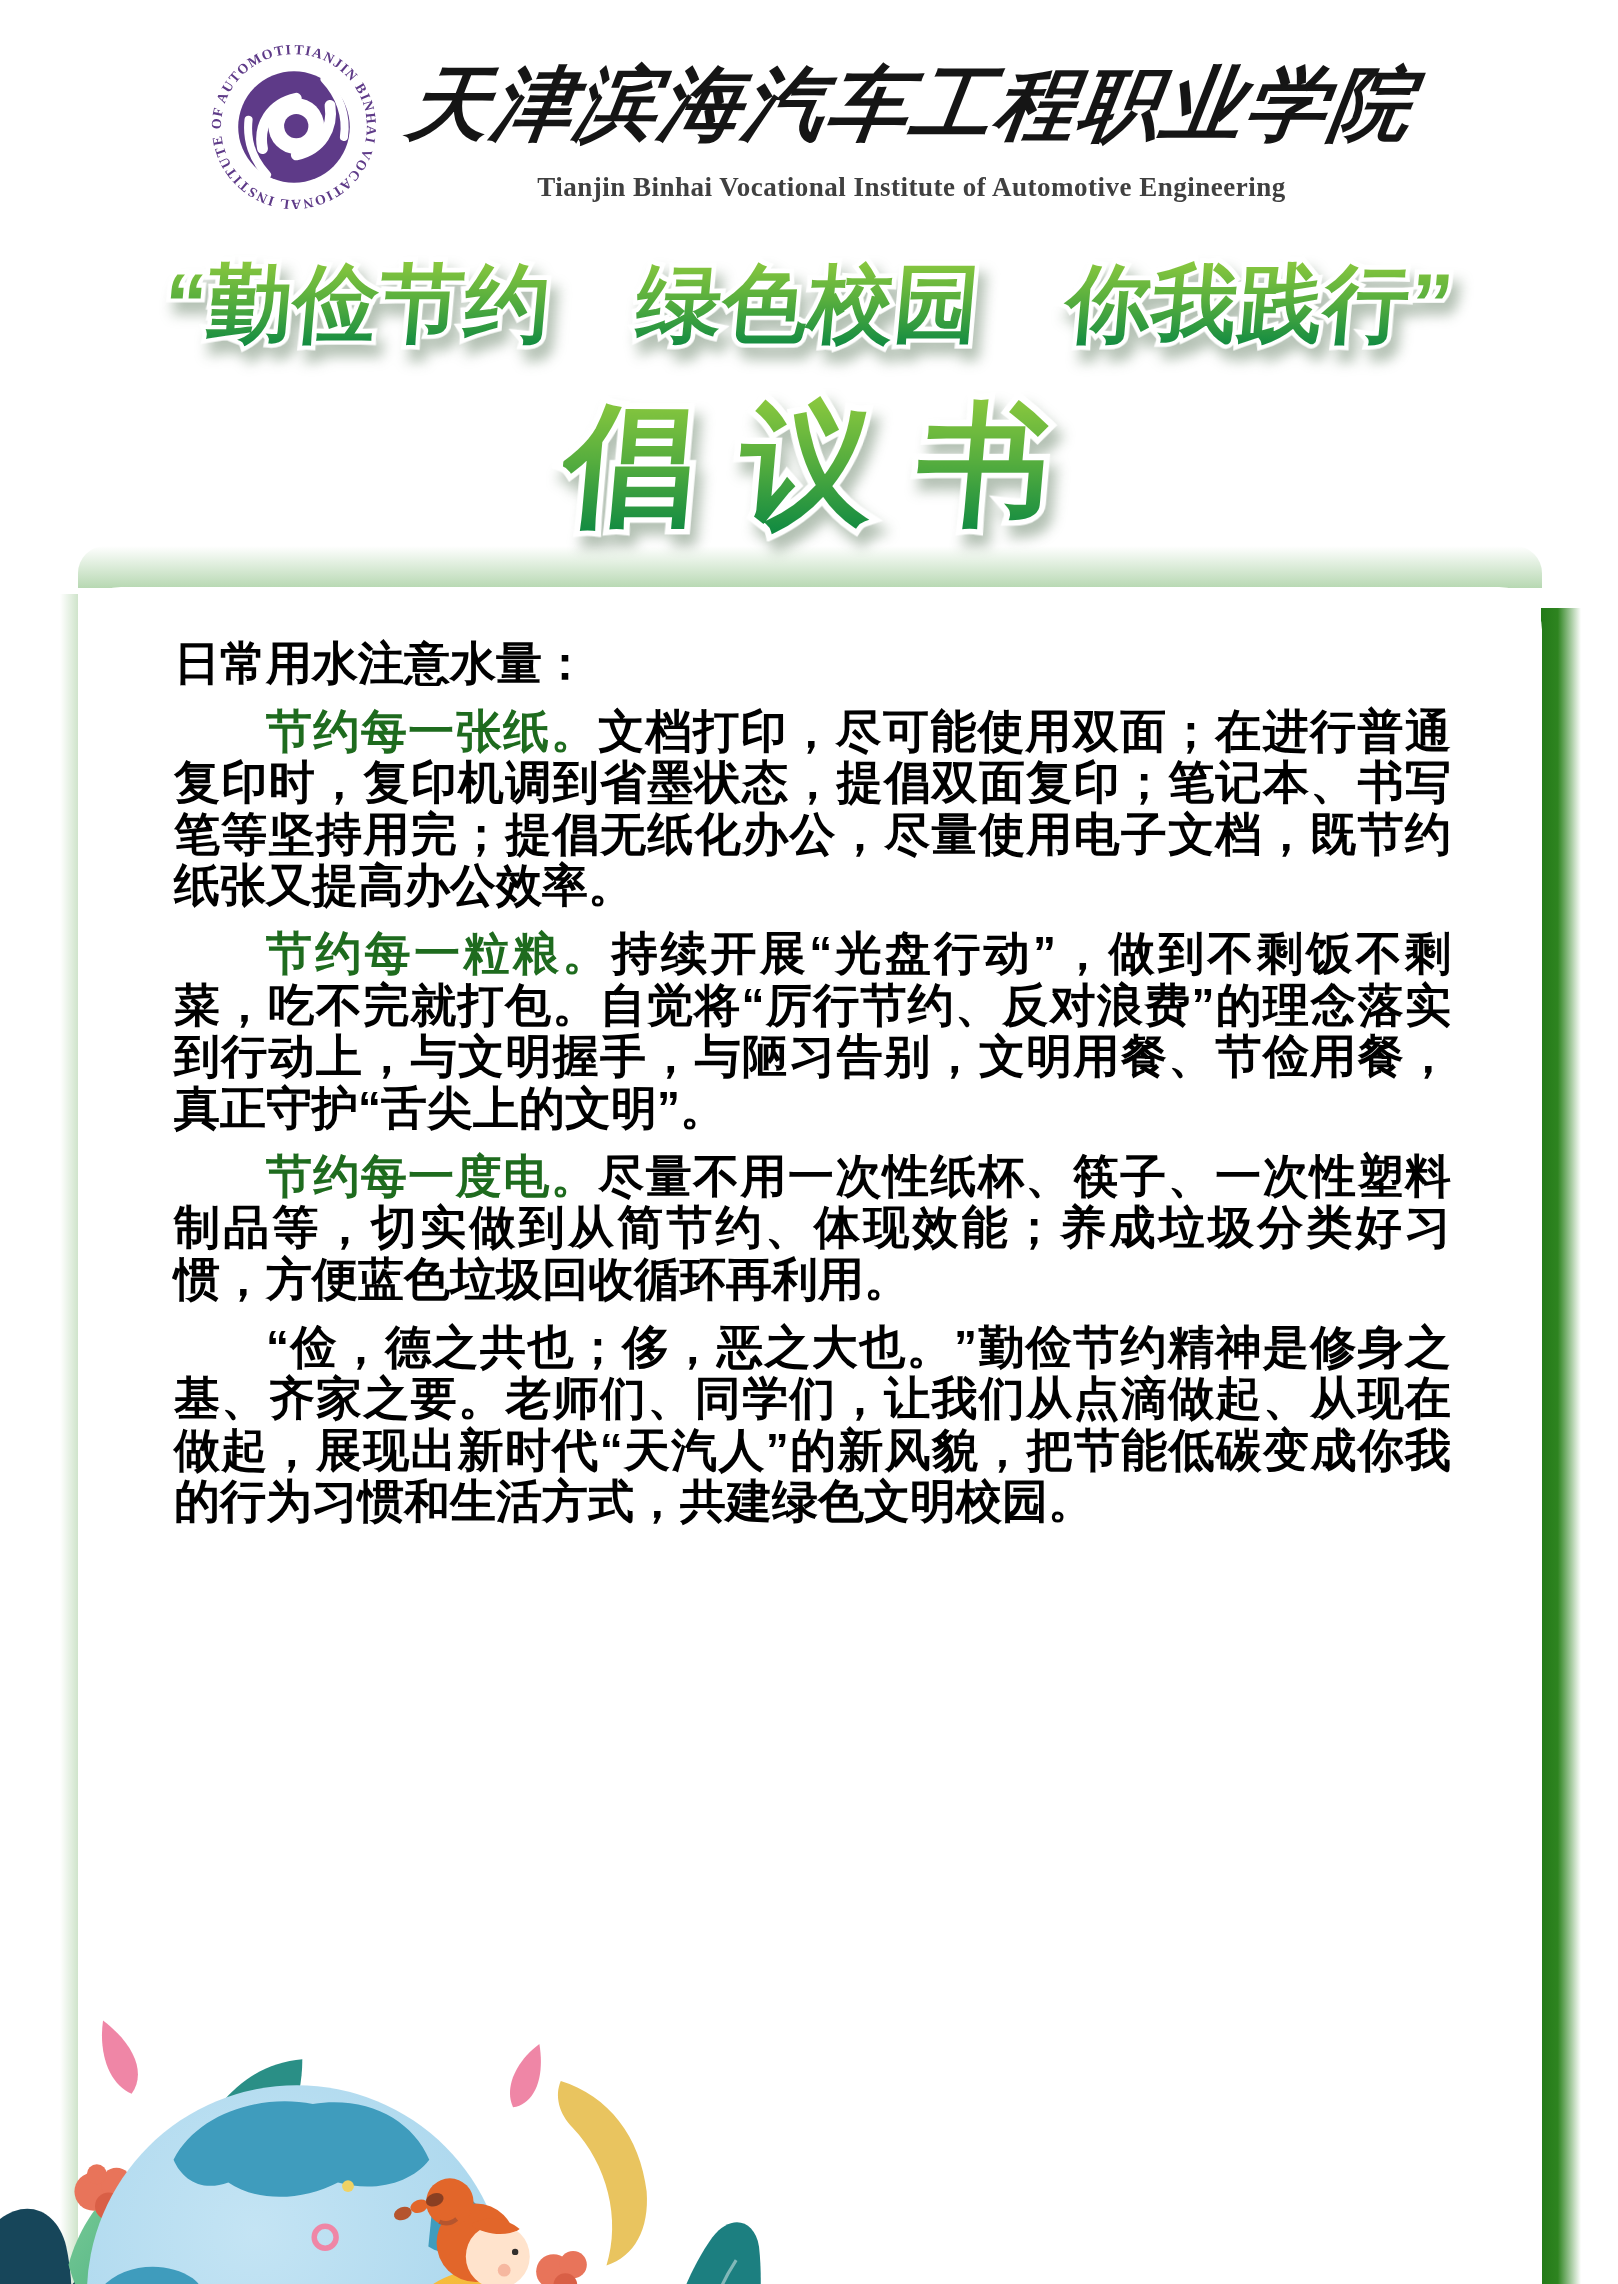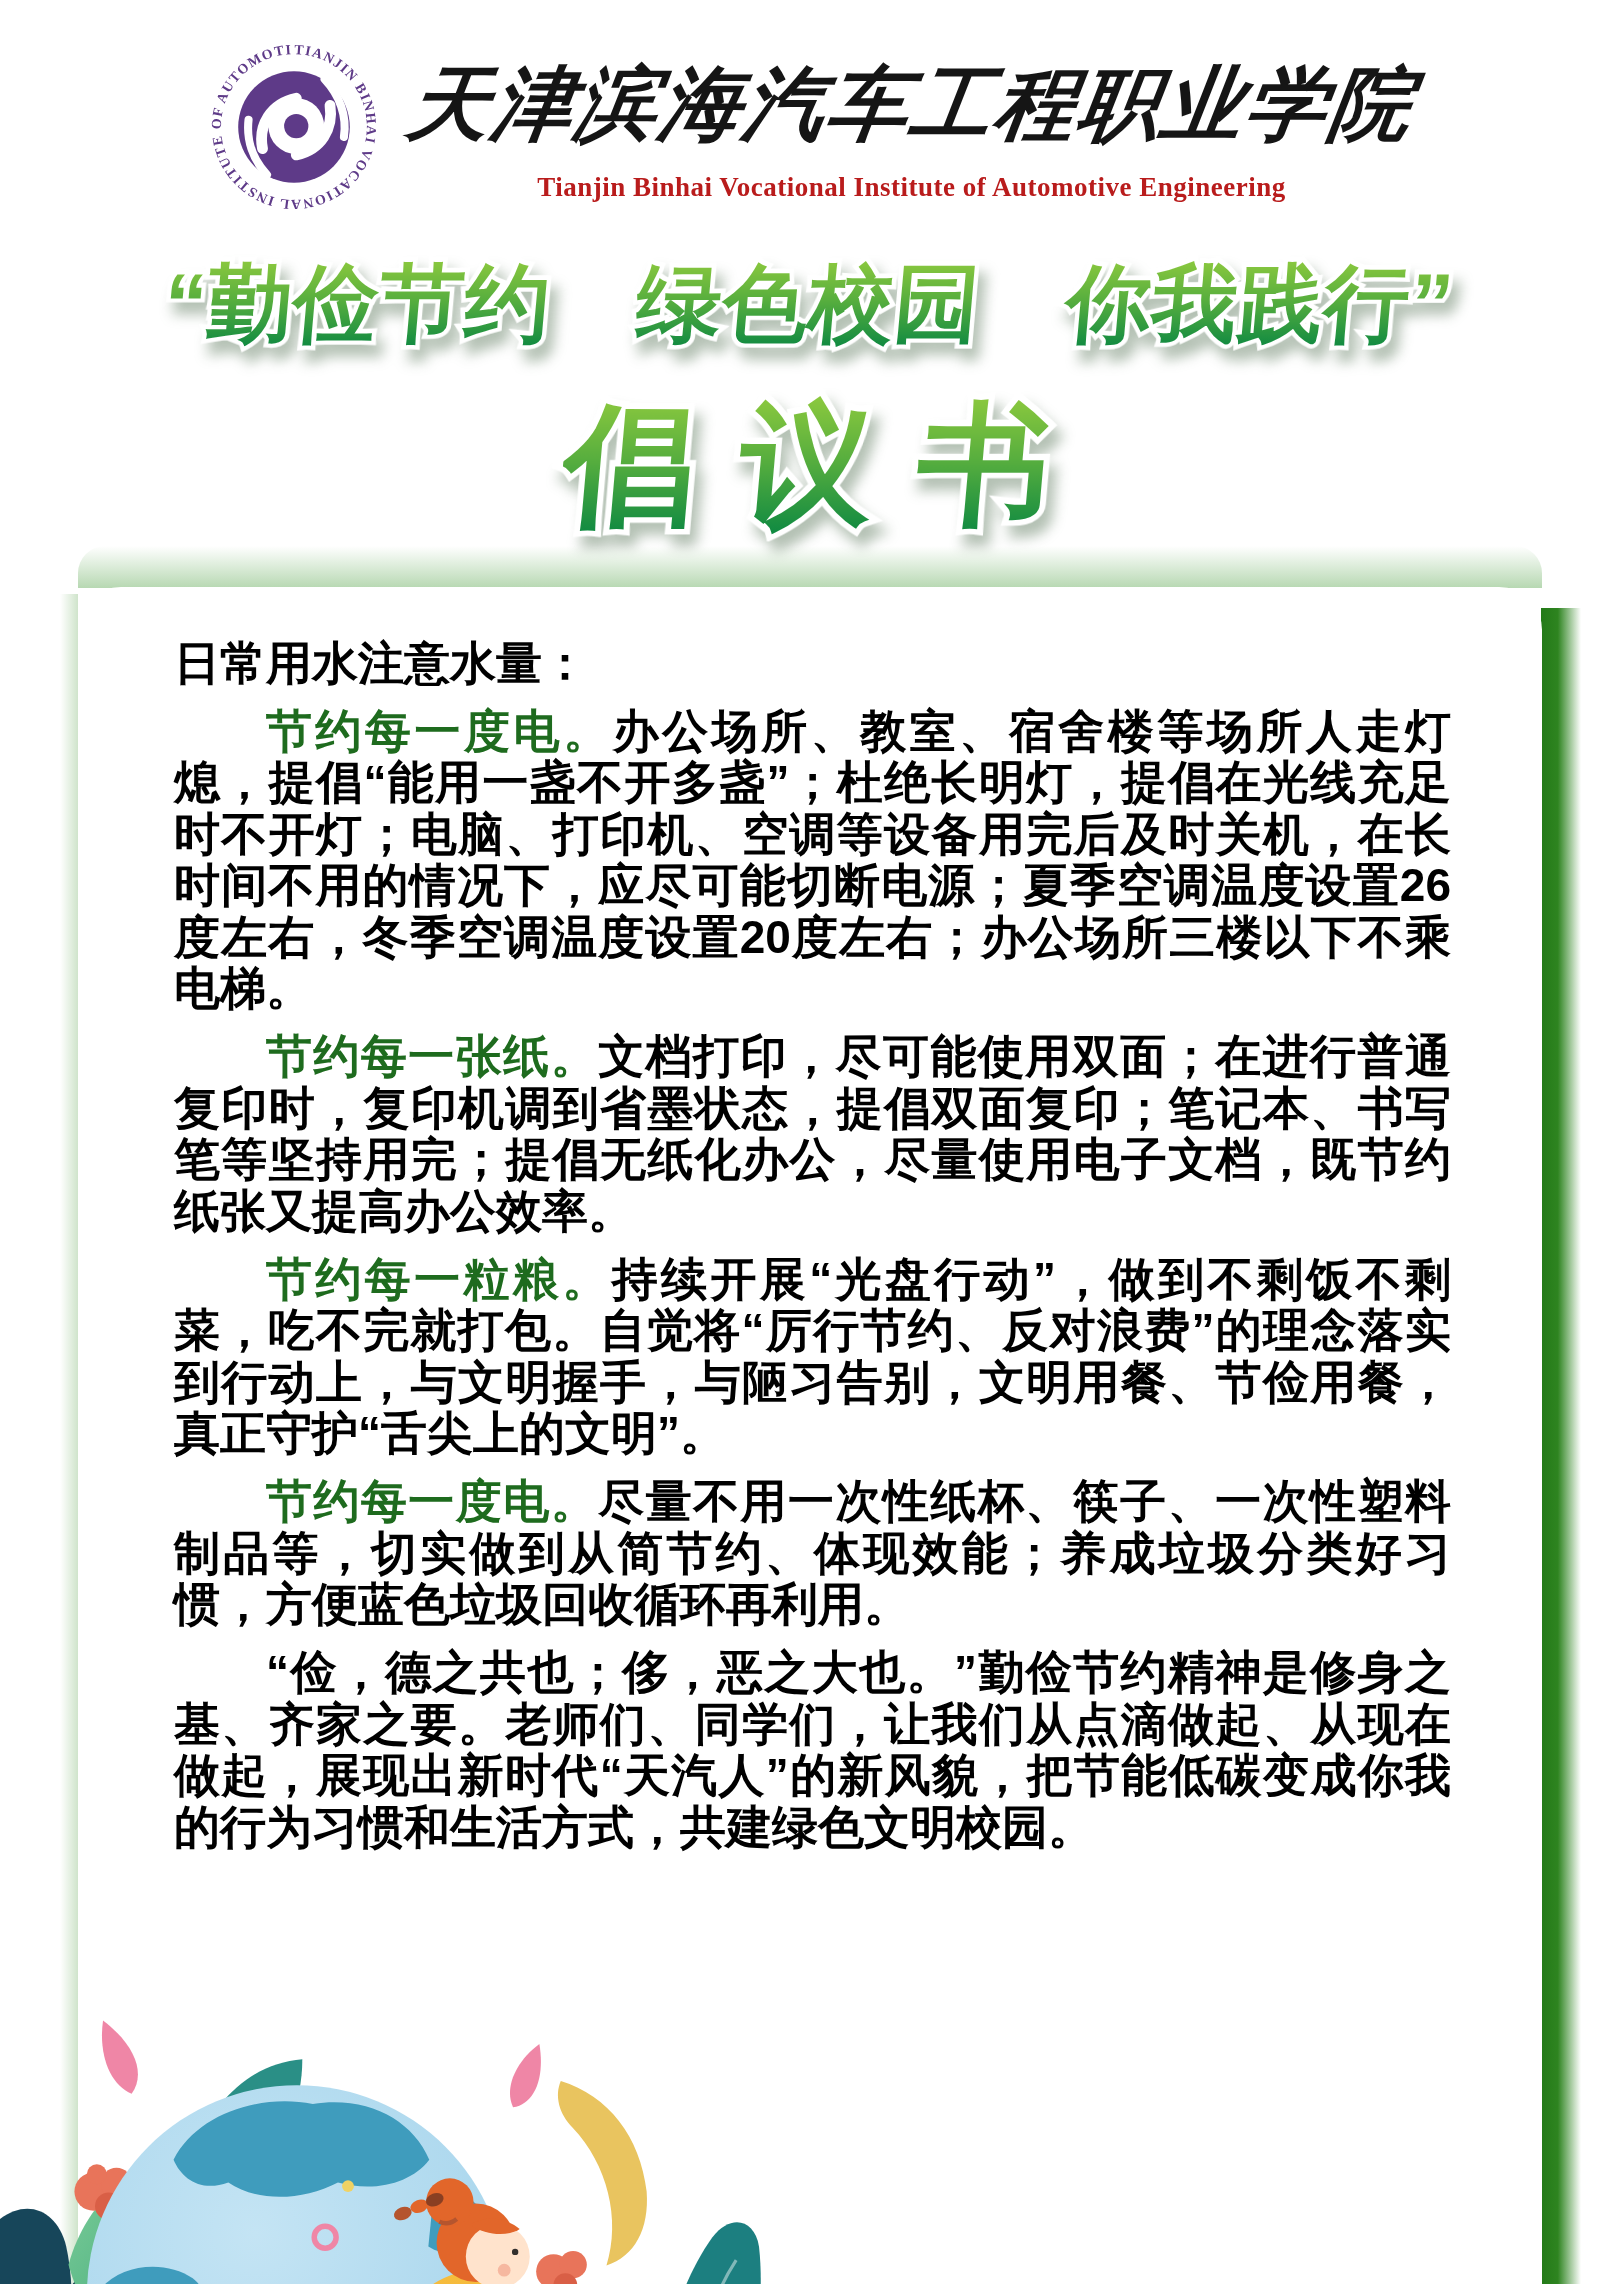--- a/index.html
+++ b/index.html
@@ -10,21 +10,21 @@
   
   .header{position:absolute;top:37px;left:0;width:100%;display:flex;justify-content:center;align-items:center;gap:25px;}
   .logo{width:180px;height:180px;flex:0 0 auto;}
   .names{display:flex;flex-direction:column;align-items:center;}
   .name-cn{
     font-family:"DejaVu Serif","Liberation Serif",serif;font-style:italic;font-weight:bold;
     font-size:81px;color:#151515;letter-spacing:2.7px;transform:skewX(-8deg);white-space:nowrap;
   }
   .name-en{
     font-family:"Liberation Serif","DejaVu Serif",serif;font-weight:bold;
-    font-size:27px;color:#b91c1c;margin-top:12px;letter-spacing:0.5px;white-space:nowrap;
+    font-size:27px;color:#404040;margin-top:12px;letter-spacing:0.5px;white-space:nowrap;
   }
   
   .gwrap{position:absolute;left:0;width:100%;text-align:center;}
   .slogan-wrap{top:258px;}
   .doctitle-wrap{top:394px;}
   .gtext{position:relative;display:inline-block;transform:skewX(-5deg);font-weight:bold;line-height:1.08;white-space:nowrap;}
   .slogan-wrap .gtext{font-size:85px;letter-spacing:0.9px;}
   .doctitle-wrap .gtext{font-size:133px;letter-spacing:3.7px;}
   .gtext .stroke{
     position:absolute;left:0;top:0;width:100%;color:#fff;
@@ -99,21 +99,20 @@
 
 <div class="card-glow-top"></div>
 <div class="card-glow-left"></div>
 <div class="card-glow-right"></div>
 
 <div class="card">
   <div class="letter">
     <div class="salutation">日常用水注意水量：</div>
 
 
-    <div class="para"><span class="lead">节约每一度电。</span><span>办公场所、教室、宿舍楼等场所人走灯熄，提倡“能用一盏不开多盏”；杜绝长明灯，提倡在光线充足时不开灯；电脑、打印机、空调等设备用完后及时关机，在长时间不用的情况下，应尽可能切断电源；夏季空调温度设置26度左右，冬季空调温度设置20度左右；办公场所三楼以下不乘电梯。</span></div>
 
 
     <div class="para"><span class="lead">节约每一张纸。</span><span>文档打印，尽可能使用双面；在进行普通复印时，复印机调到省墨状态，提倡双面复印；笔记本、书写笔等坚持用完；提倡无纸化办公，尽量使用电子文档，既节约纸张又提高办公效率。</span></div>
 
     <div class="para"><span class="lead">节约每一粒粮。</span><span>持续开展“光盘行动”，做到不剩饭不剩菜，吃不完就打包。自觉将“厉行节约、反对浪费”的理念落实到行动上，与文明握手，与陋习告别，文明用餐、节俭用餐，真正守护“舌尖上的文明”。</span></div>
 
     <div class="para"><span class="lead">节约每一度电。</span><span>尽量不用一次性纸杯、筷子、一次性塑料制品等，切实做到从简节约、体现效能；养成垃圾分类好习惯，方便蓝色垃圾回收循环再利用。</span></div>
 
     <div class="para"><span>“俭，德之共也；侈，恶之大也。”勤俭节约精神是修身之基、齐家之要。老师们、同学们，让我们从点滴做起、从现在做起，展现出新时代“天汽人”的新风貌，把节能低碳变成你我的行为习惯和生活方式，共建绿色文明校园。</span></div>
 

